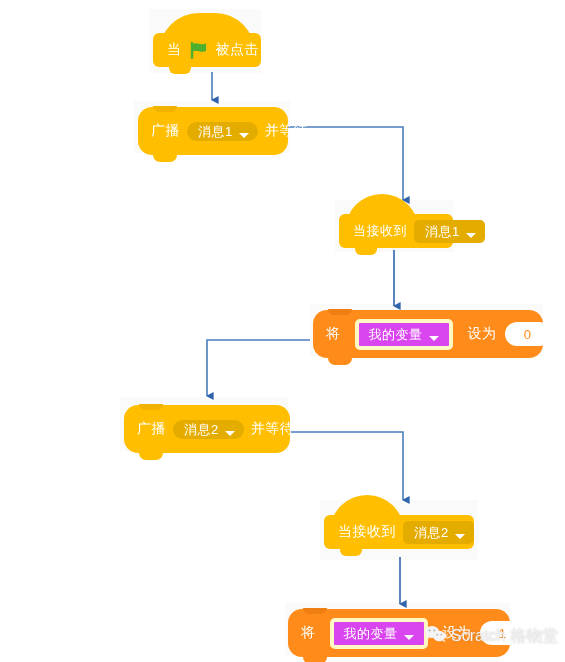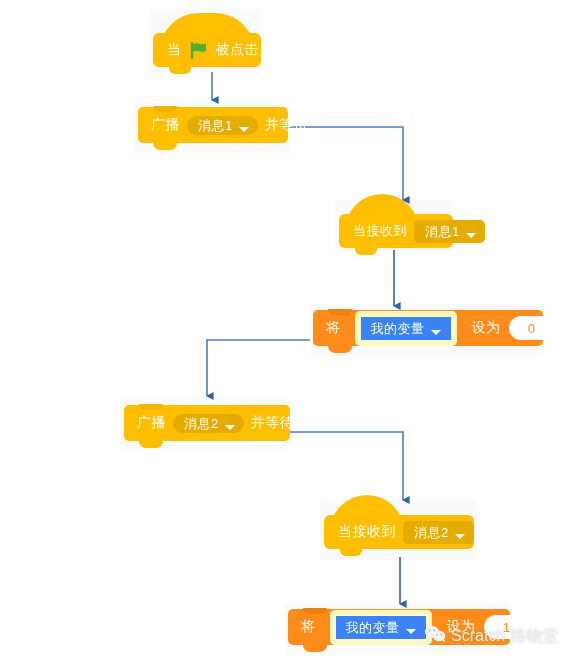--- a/index.html
+++ b/index.html
@@ -50,23 +50,23 @@
     position:absolute;
     left:16px;bottom:-7px;
     width:22px;height:8px;
     background:#ffbf00;
     border-radius:0 0 6px 6px;
     z-index:1;
   }
 
   
   .stack{
-    border-radius:5px;
+    border-radius:14px;
     padding:0 13px;
-    height:36px;
+    height:48px;
   }
   .stack.yellow{background:#ffbf00;}
   .stack.orange{background:#ff8c1a;}
   .stack .topnotch{
     position:absolute;
     left:15px;top:-1px;
     width:24px;height:6px;
     border-radius:0 0 7px 7px;
     z-index:3;
   }
@@ -97,21 +97,21 @@
     border-radius:14px;
     padding:3px 9px 3px 11px;
     margin:0 7px;
     font-size:13px;
     line-height:1;
     color:#ffffff;
     position:relative;z-index:3;
   }
   .dd-yellow{background:#e5ac00;}
   .dd-yellow-flat{background:#e5ac00;border-radius:5px;padding:5px 9px 5px 11px;}
-  .dd-orange{background:#3b82f6;border:6px solid #fef9c3;border-radius:5px;padding:5px 10px;}
+  .dd-orange{background:#d946ef;border:4px solid #fef9c3;border-radius:5px;padding:5px 10px;}
   .caret{
     width:0;height:0;
     border-left:5px solid transparent;
     border-right:5px solid transparent;
     border-top:5px solid #ffffff;
     display:inline-block;
   }
   .numfield{
     display:inline-flex;
     align-items:center;justify-content:center;

